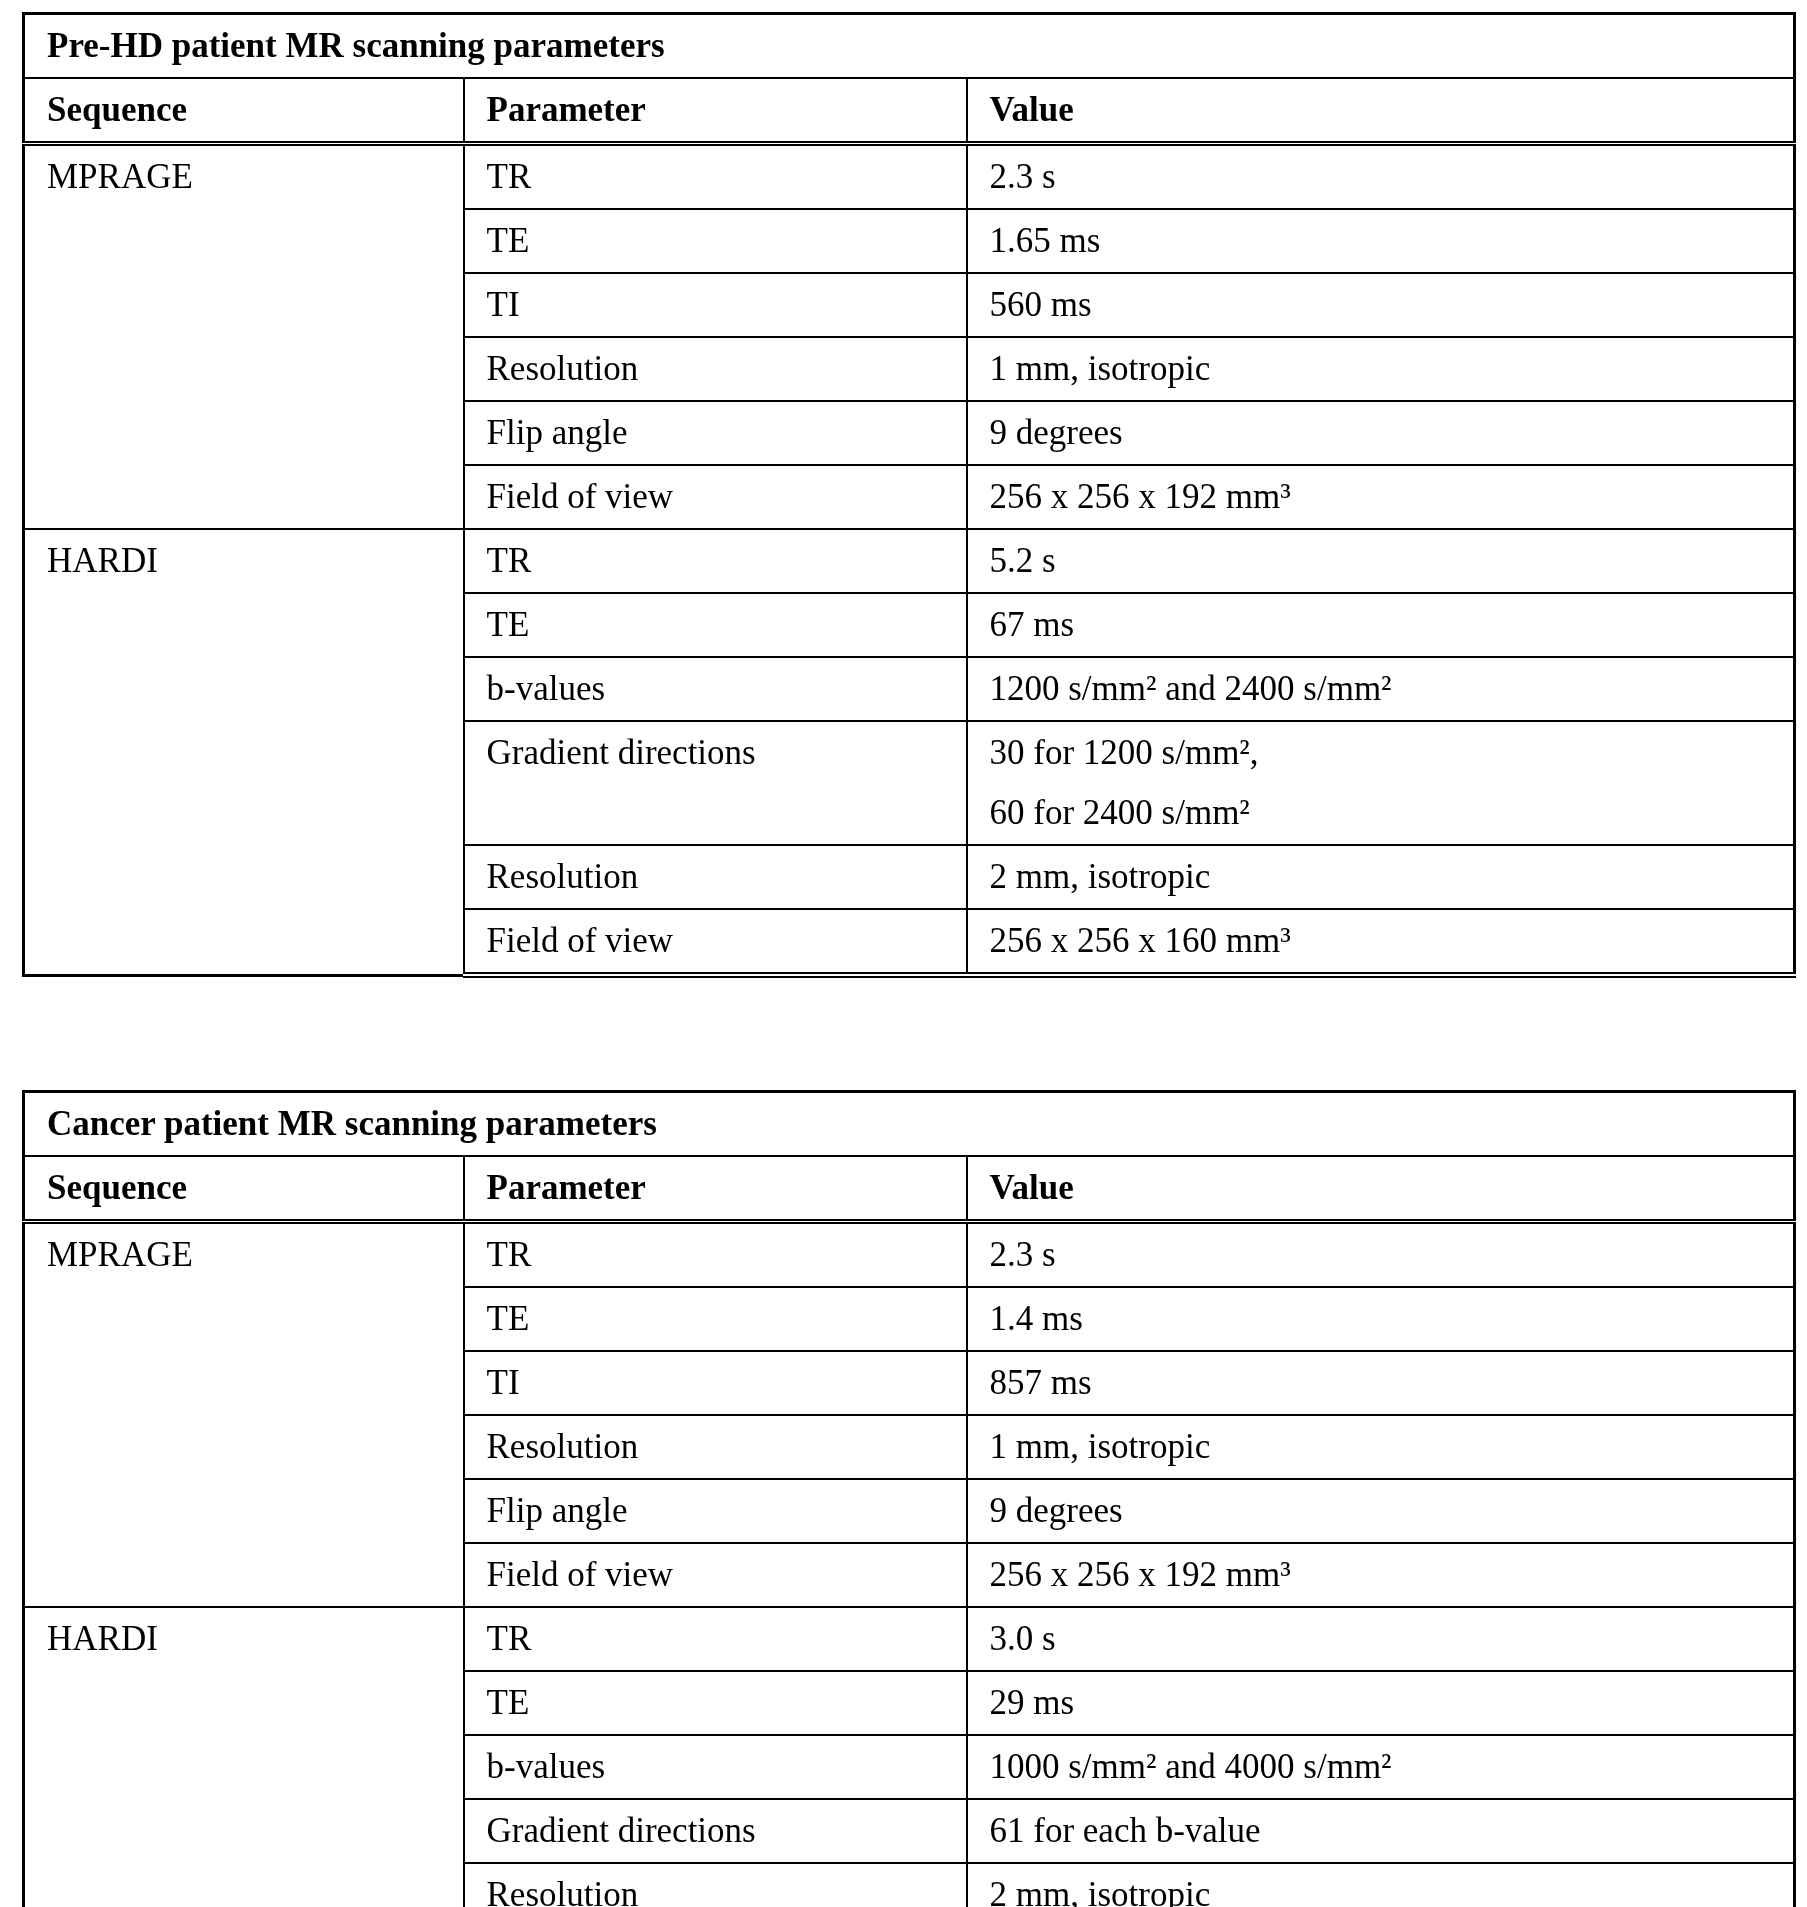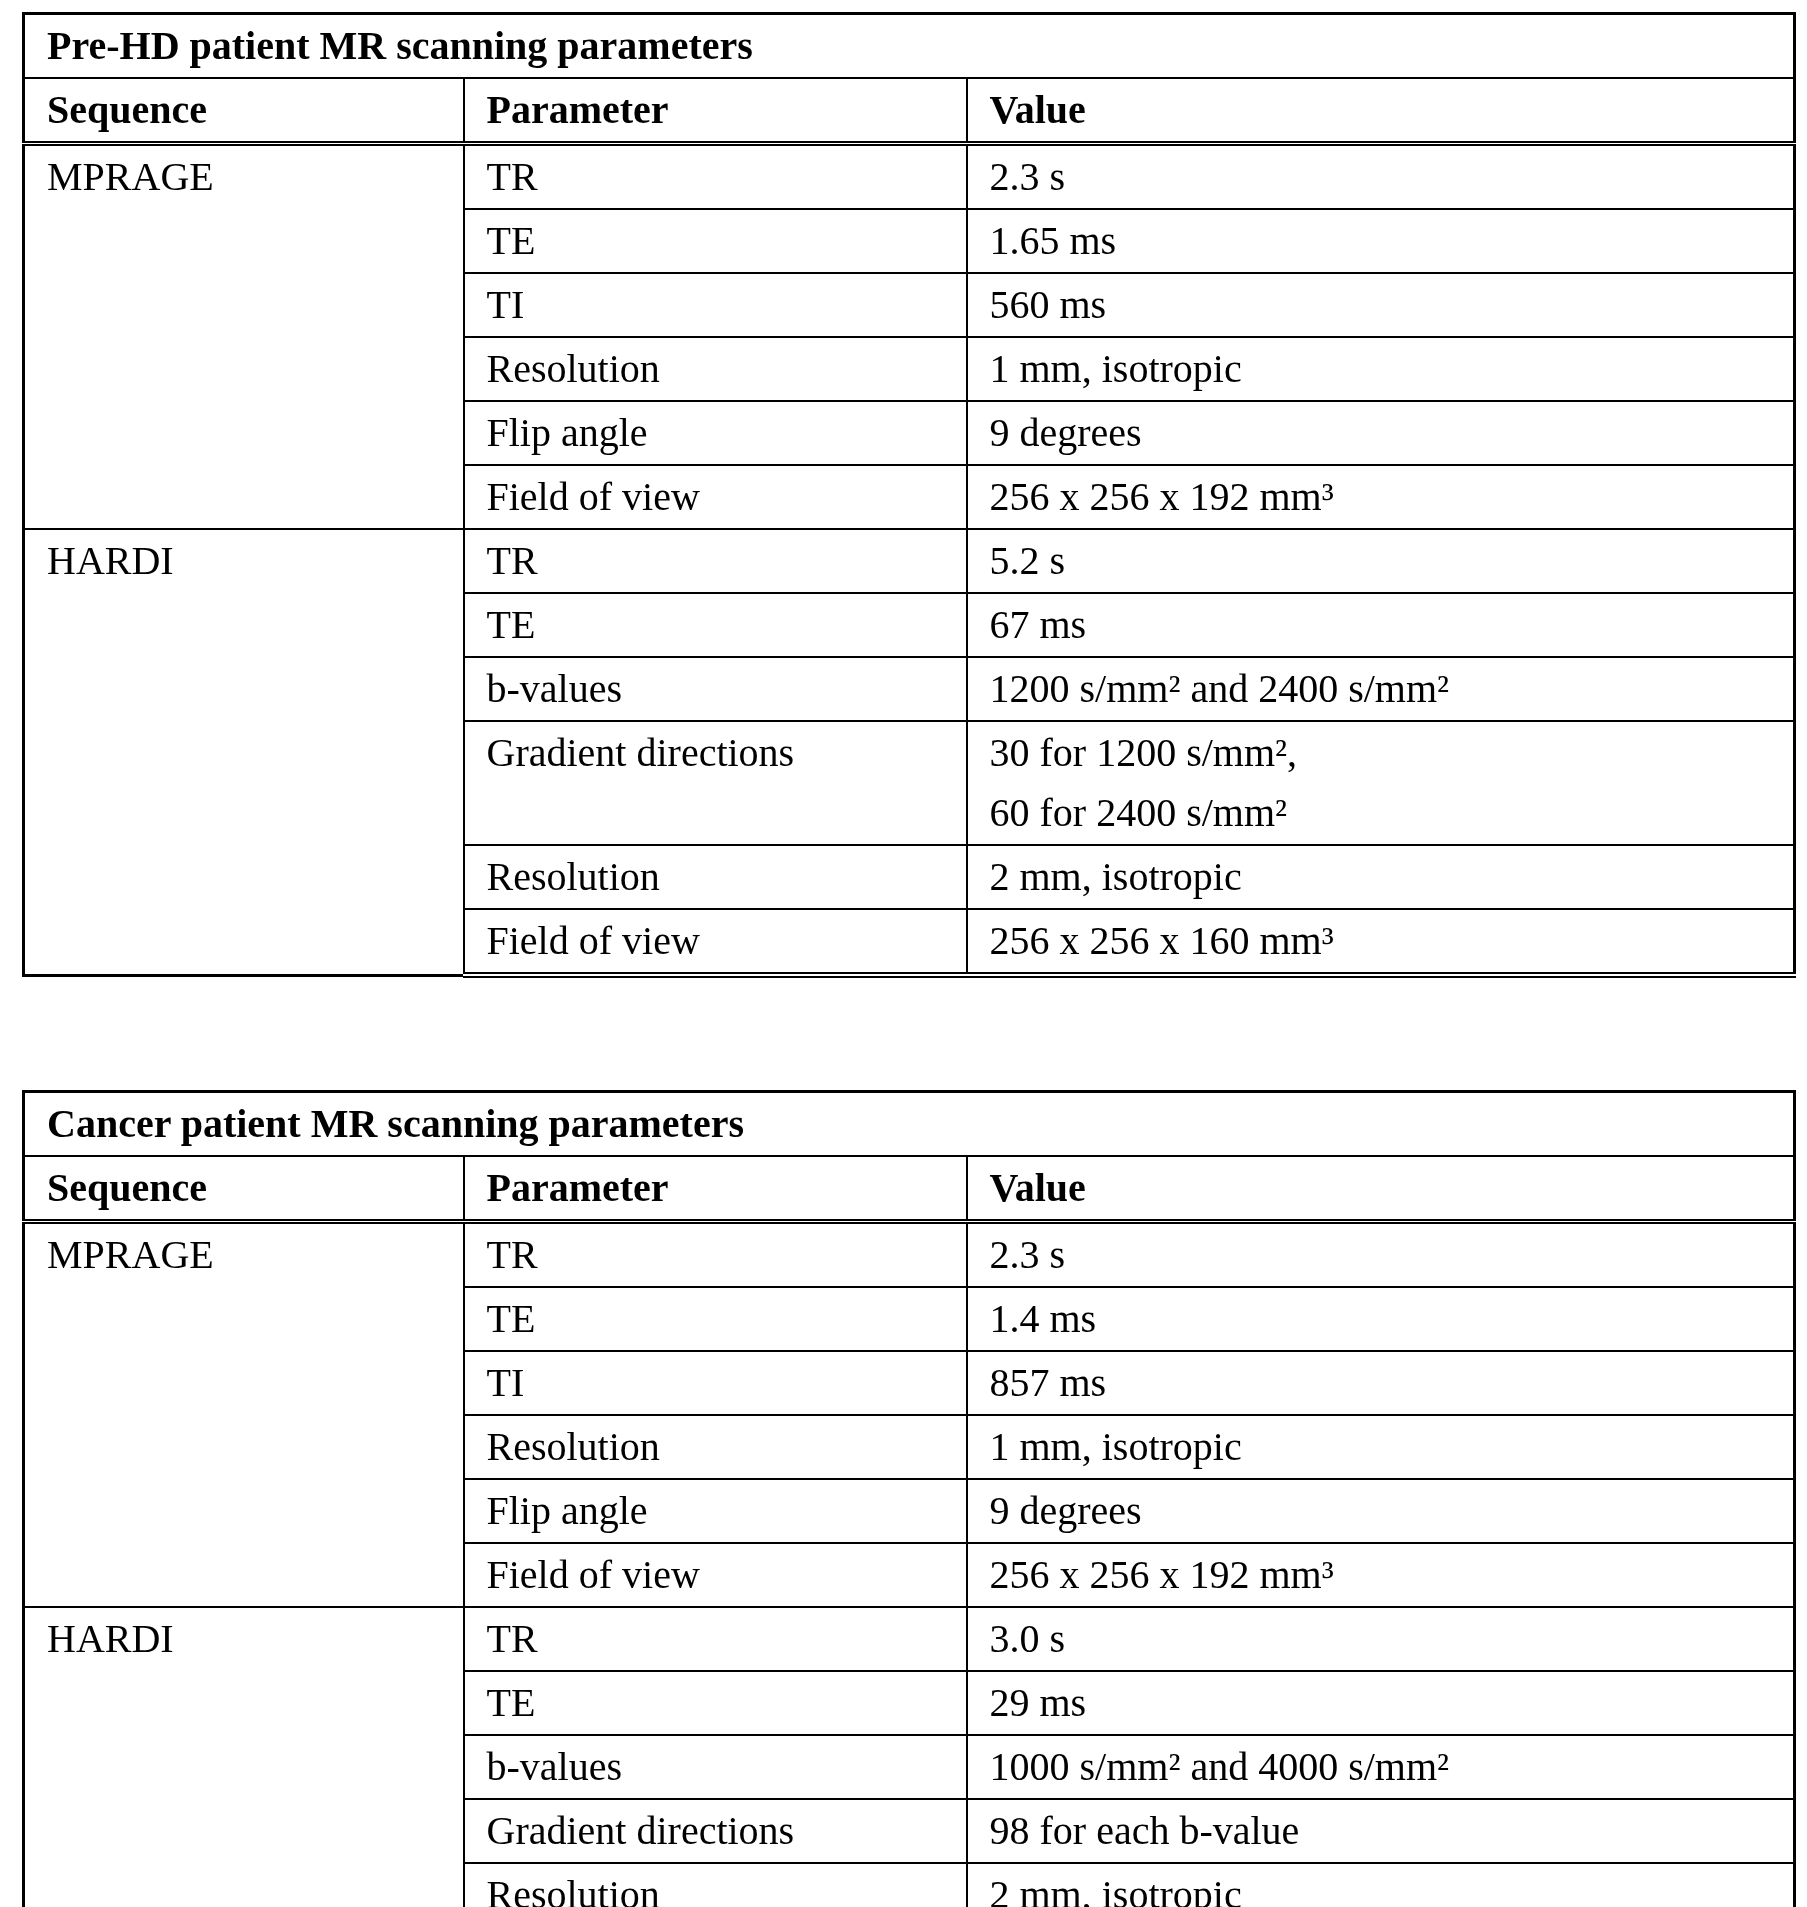--- a/index.html
+++ b/index.html
@@ -24,21 +24,21 @@
     border: 3px solid #000;
   }
   table.param-table.second {
     margin-top: 112px;
   }
   col.c-seq   { width: 440px; }
   col.c-param { width: 503px; }
   col.c-val   { width: 828px; }
   .param-table th, .param-table td {
     border: 2px solid #000;
-    font-size: 40px;
+    font-size: 35px;
     line-height: 60px;
     padding: 1px 6px 1px 22px;
     text-align: left;
     vertical-align: top;
     font-weight: normal;
     overflow: hidden;
     margin-top: 9px;
   }
   tr.title-row th {
     font-weight: bold;
@@ -180,21 +180,21 @@
       <tr class="data-row">
         <td class="param-cell">TE</td>
         <td class="value-cell">29 ms</td>
       </tr>
       <tr class="data-row">
         <td class="param-cell">b-values</td>
         <td class="value-cell">1000 s/mm² and 4000 s/mm²</td>
       </tr>
       <tr class="data-row">
         <td class="param-cell">Gradient directions</td>
-        <td class="value-cell">98 for each b-value</td>
+        <td class="value-cell">61 for each b-value</td>
       </tr>
       <tr class="data-row">
         <td class="param-cell">Resolution</td>
         <td class="value-cell">2 mm, isotropic</td>
       </tr>
 
     </tbody>
   </table>
 
 </div>

